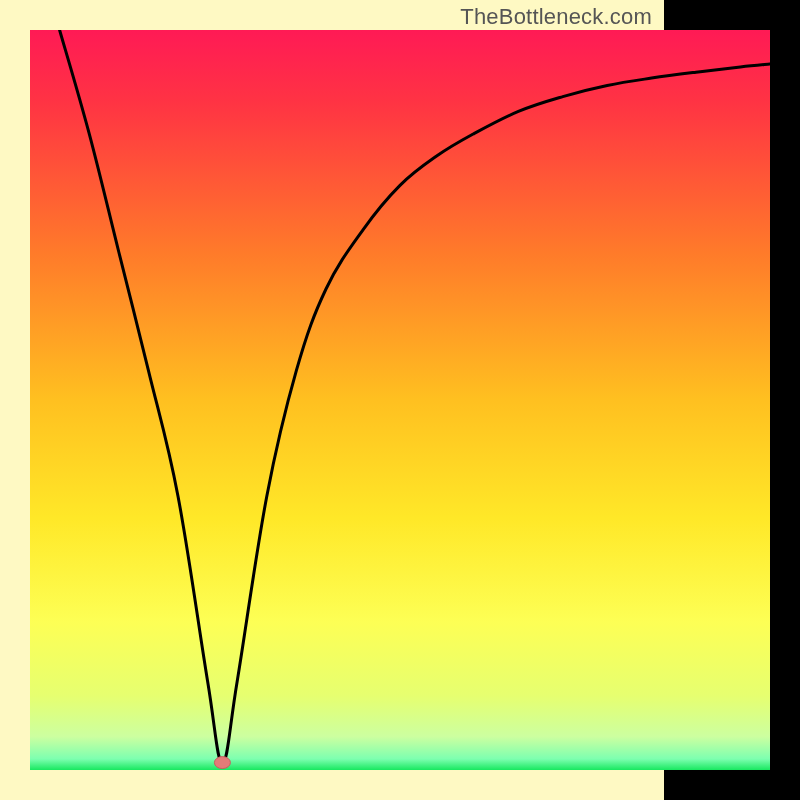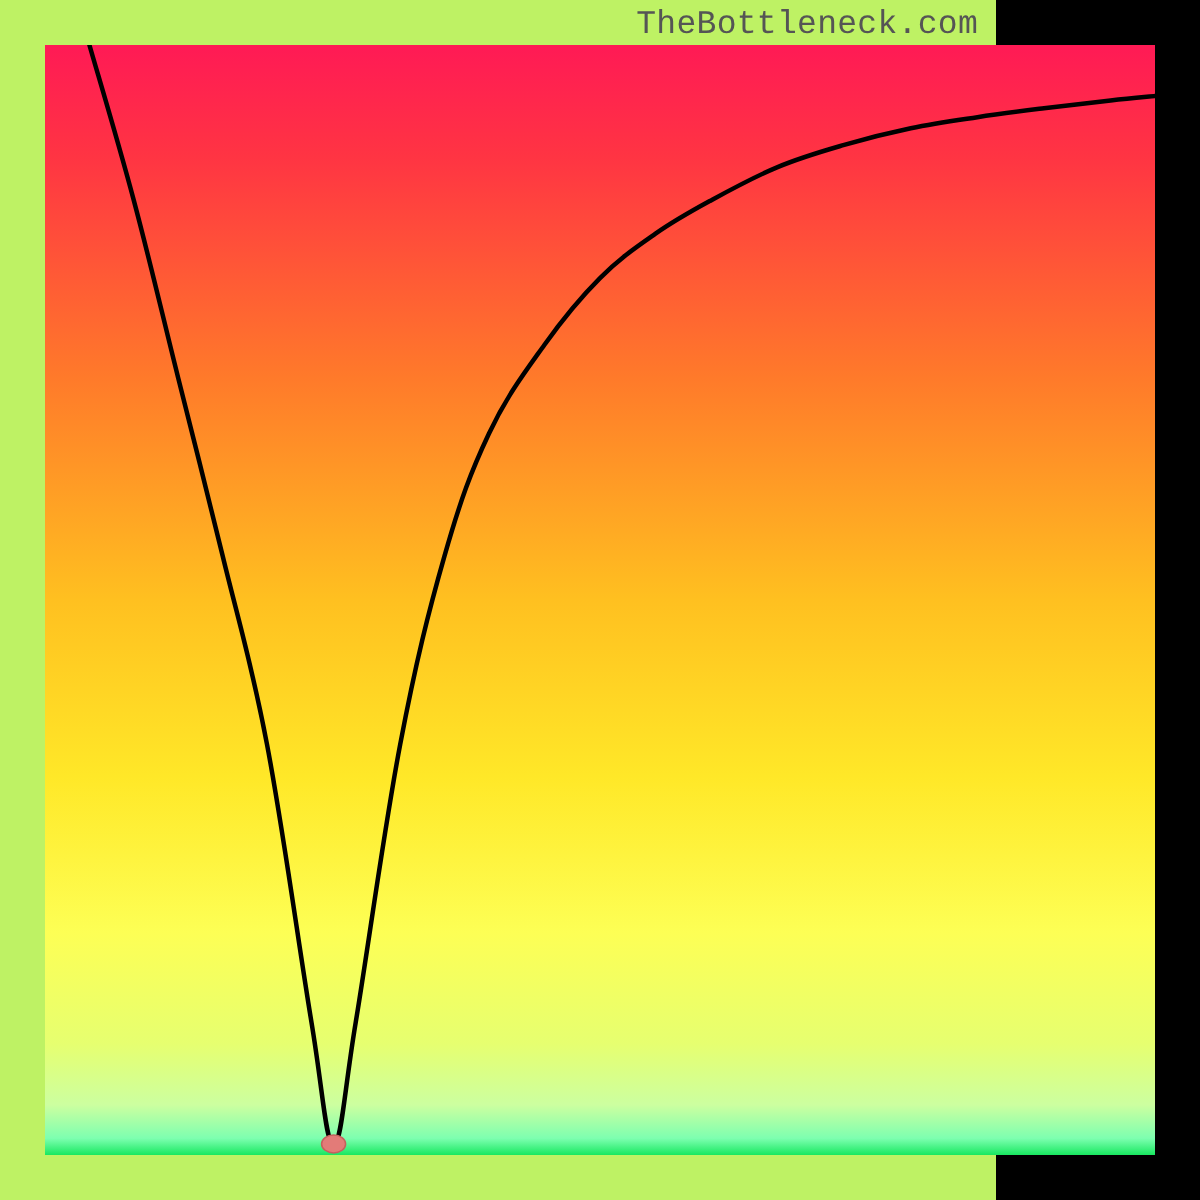--- a/index.html
+++ b/index.html
@@ -8,22 +8,21 @@
     width: 800px;
     height: 800px;
     overflow: hidden;
     background: #000;
     font-family: Arial, Helvetica, sans-serif;
   }
   .frame {
     position: relative;
     width: 664px;
     height: 800px;
-    background: #bef264;
-    font-family: Liberation Mono, monospace;
+    background: #fef9c3;
   }
   .watermark {
     position: absolute;
     top: 4px;
     right: 12px;
     color: #555;
     font-size: 22px;
     font-weight: 500;
     letter-spacing: 0.2px;
     user-select: none;

